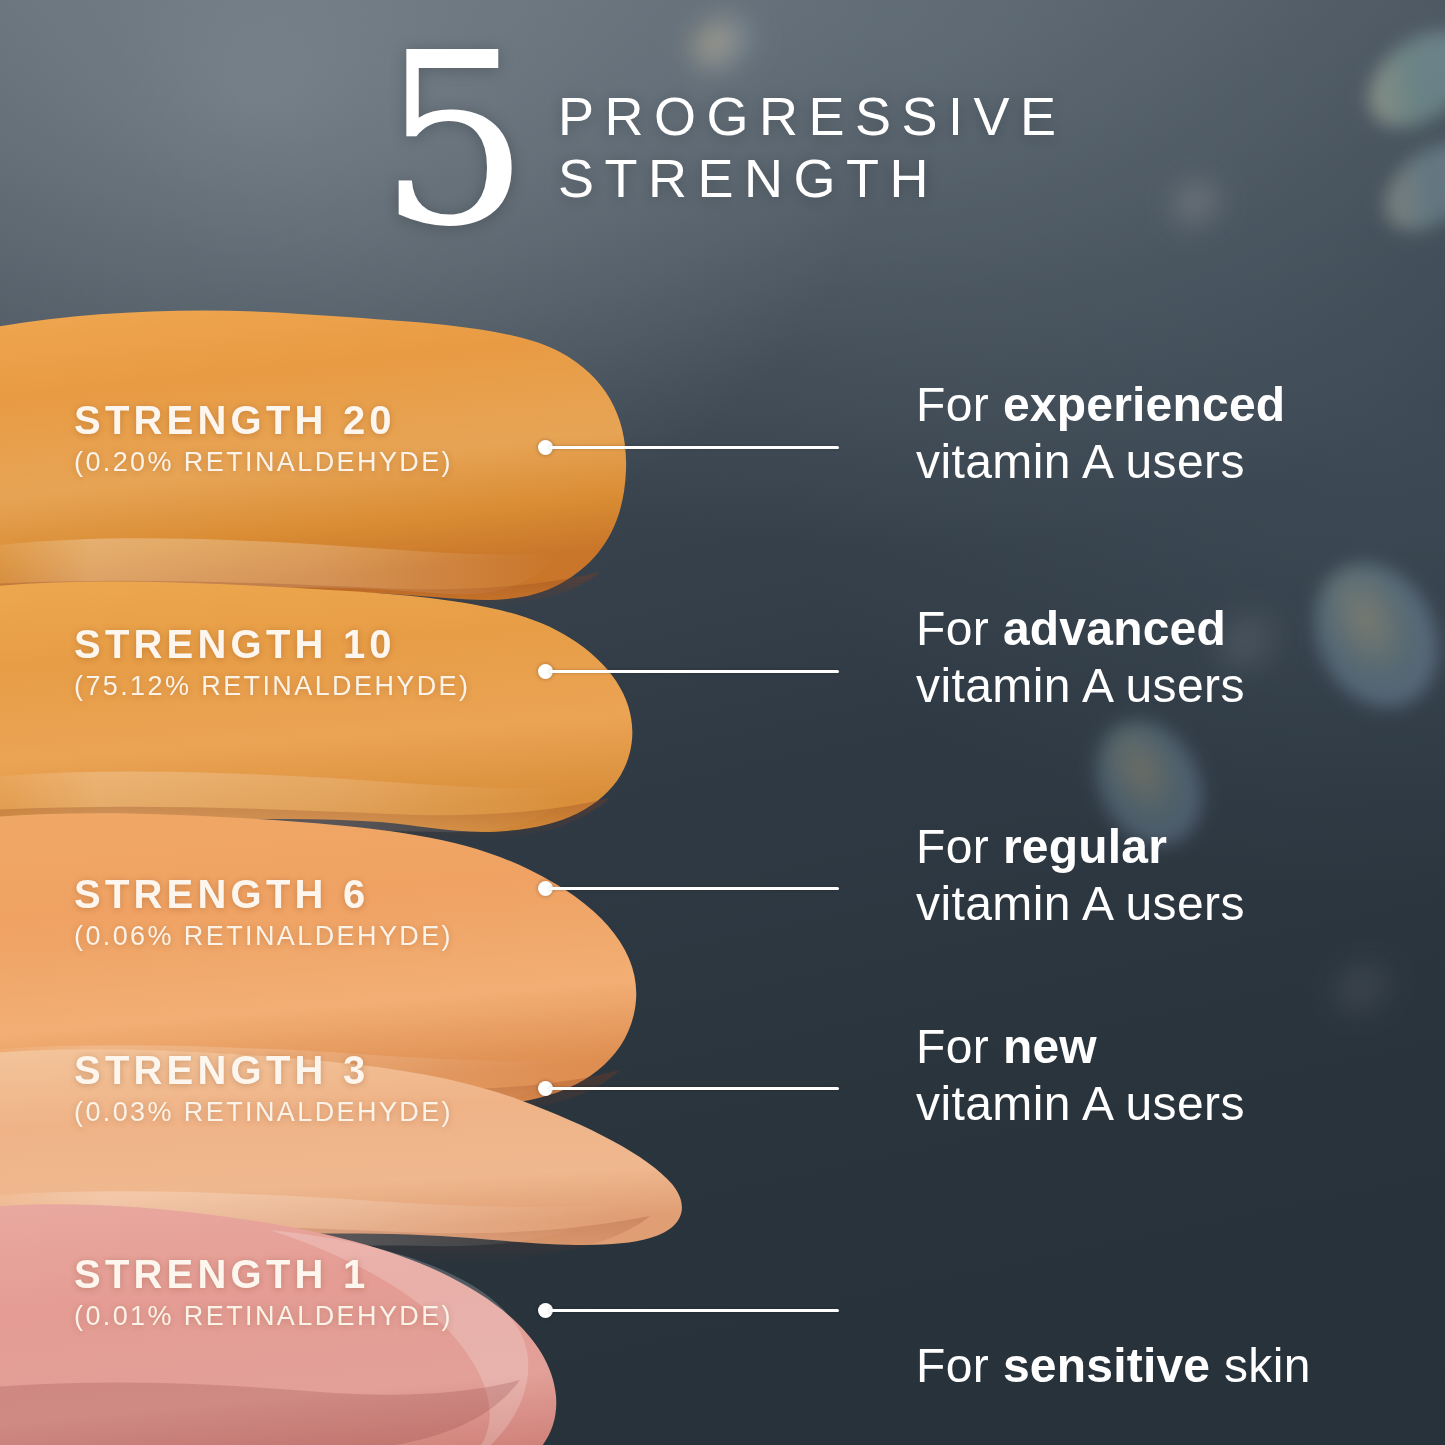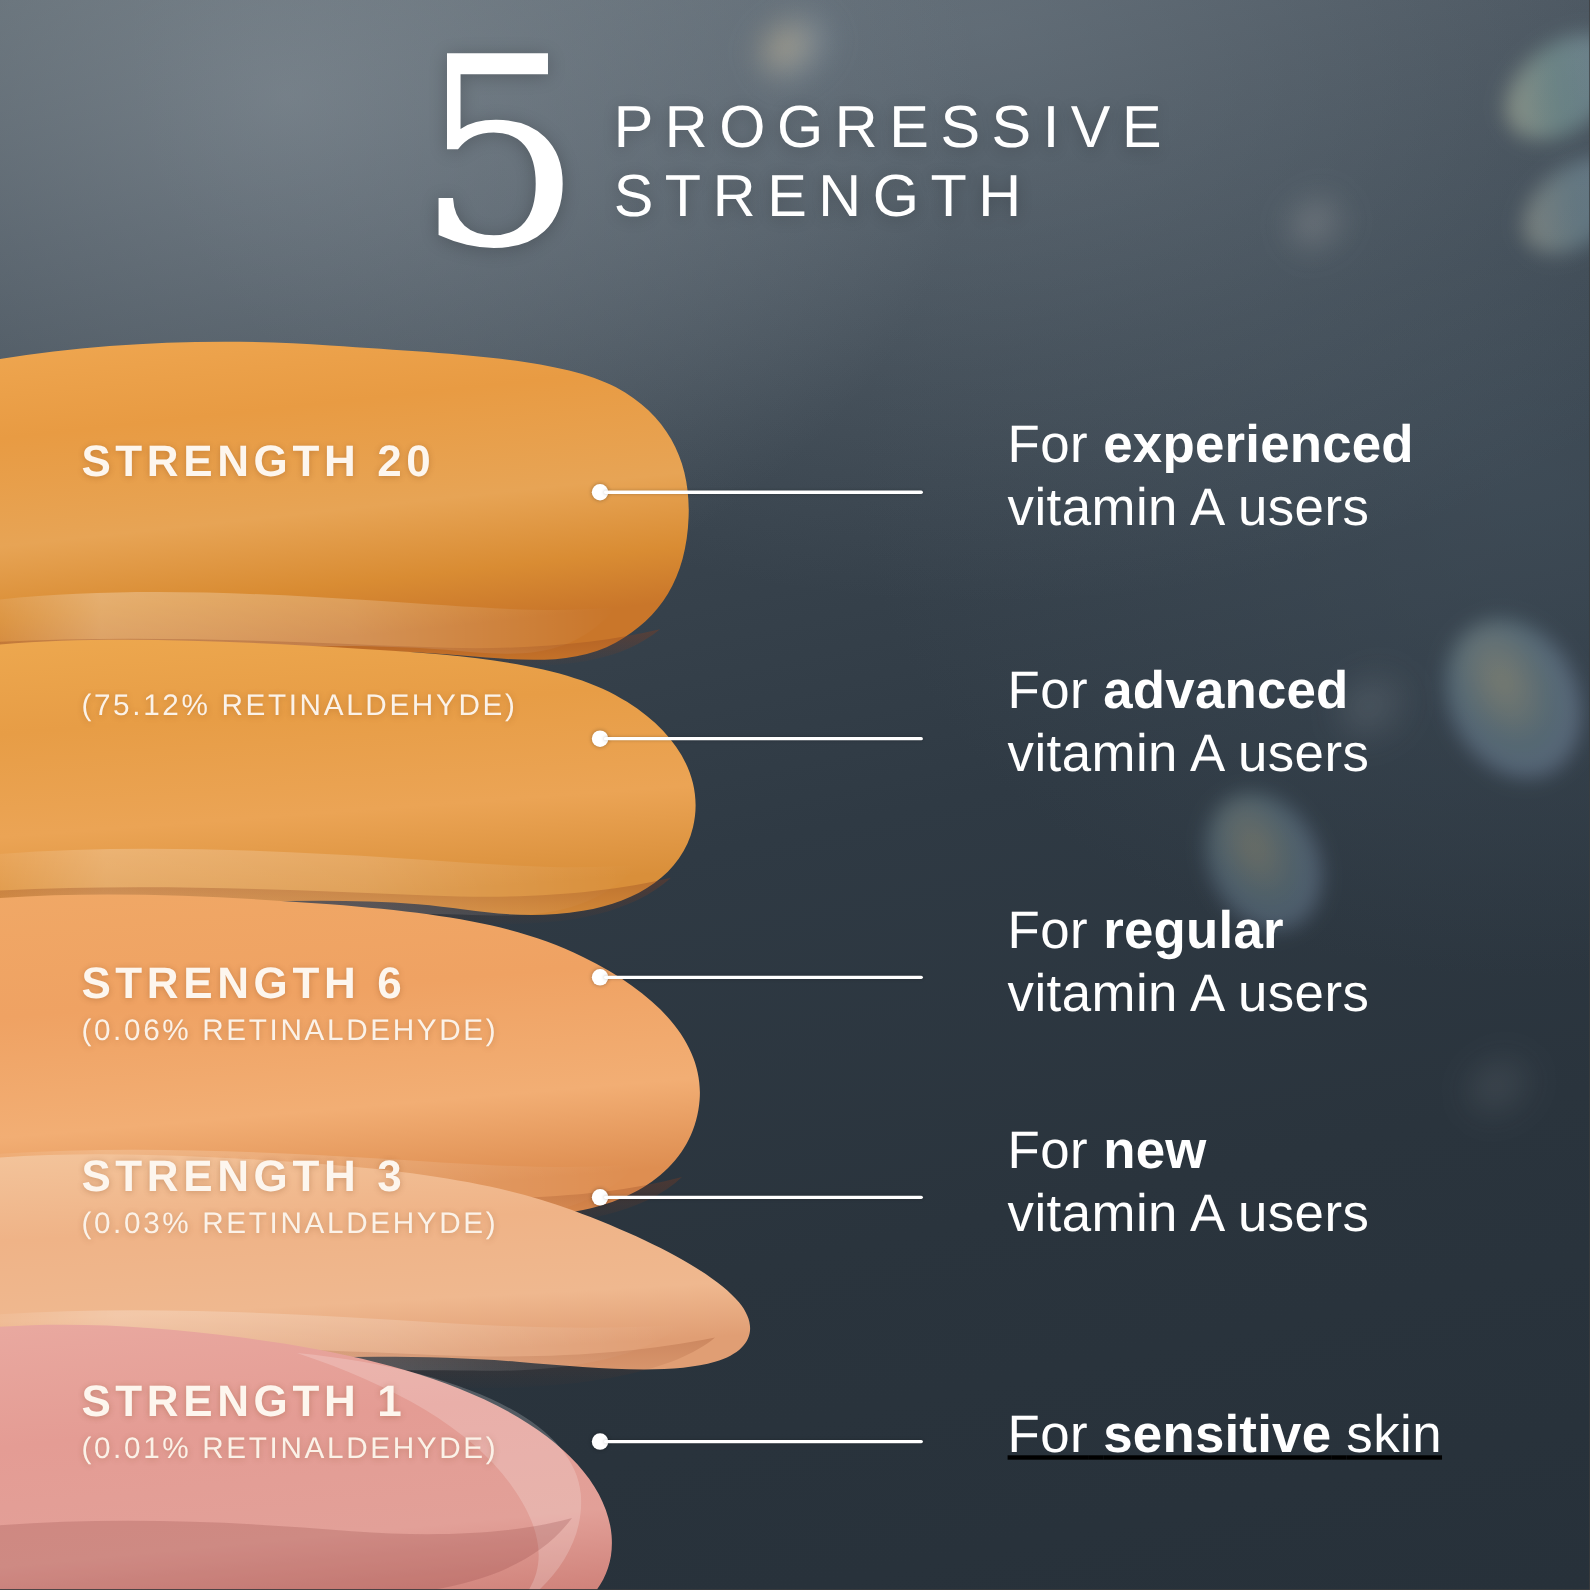--- a/index.html
+++ b/index.html
@@ -198,22 +198,24 @@
         <path d="M270,930 C360,960 430,1000 466,1052 C500,1100 498,1142 456,1170
                  C500,1146 532,1104 528,1058 C522,996 430,946 270,930 Z" fill="#ffffff" opacity=".20"></path>
         <path d="M-40,1090 C80,1078 200,1082 320,1092 C400,1098 470,1094 520,1080
                  C480,1134 400,1152 300,1152 C180,1152 40,1156 -40,1158 Z" fill="#8a3d3c" opacity=".22"></path>
       </g>
     </svg>
   </div>
 
   <div class="slabel" style="left:74px;top:398px;">
     <div class="sname">STRENGTH 20</div>
+    <div class="spct">(0.20% RETINALDEHYDE)</div>
   </div>
   <div class="slabel" style="left:74px;top:622px;">
+    <div class="sname">STRENGTH 10</div>
     <div class="spct">(75.12% RETINALDEHYDE)</div>
   </div>
   <div class="slabel" style="left:74px;top:828px;margin-top:44px;">
     <div class="sname">STRENGTH 6</div>
     <div class="spct">(0.06% RETINALDEHYDE)</div>
   </div>
   <div class="slabel" style="left:74px;top:1048px;">
     <div class="sname">STRENGTH 3</div>
     <div class="spct">(0.03% RETINALDEHYDE)</div>
   </div>
@@ -268,21 +270,21 @@
   </div>
 
   <div class="callout" style="left:916px;top:1020px;">
     <div class="co1">
       <span>For</span>
       <b>new</b>
     </div>
     <div class="co2">vitamin A users</div>
   </div>
 
-  <div class="callout" style="left:916px;top:1278px;text-decoration:underline;">
+  <div class="callout" style="left:916px;top:1339px;">
     <div class="co1">
       <span>For</span>
       <b>sensitive</b>
       <span>skin</span>
     </div>
   </div>
 
 </div>
 
 </body></html>

